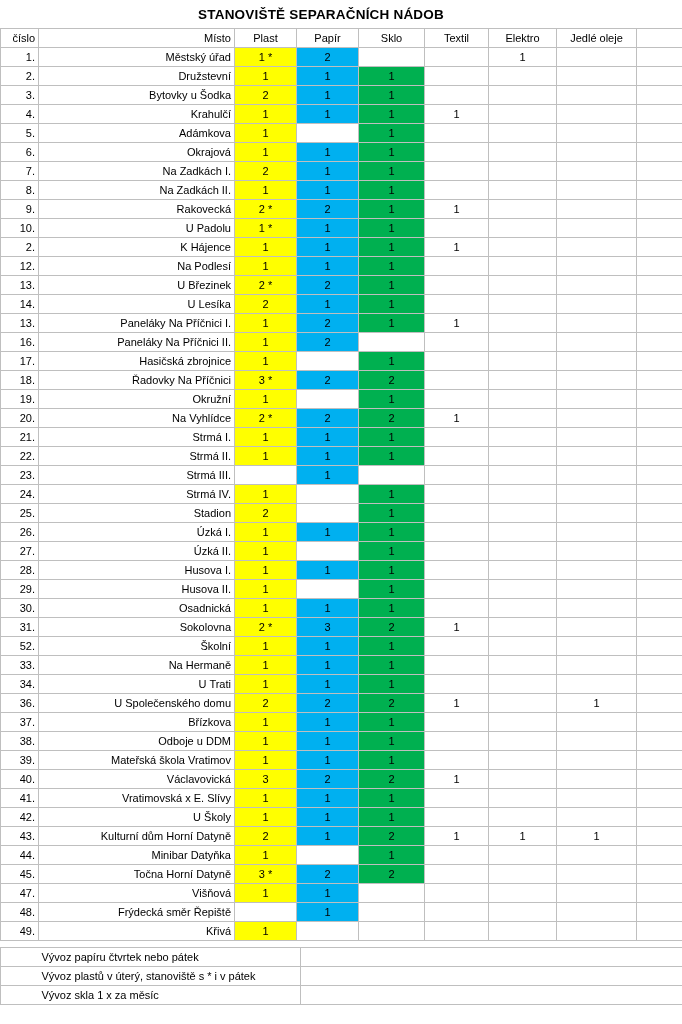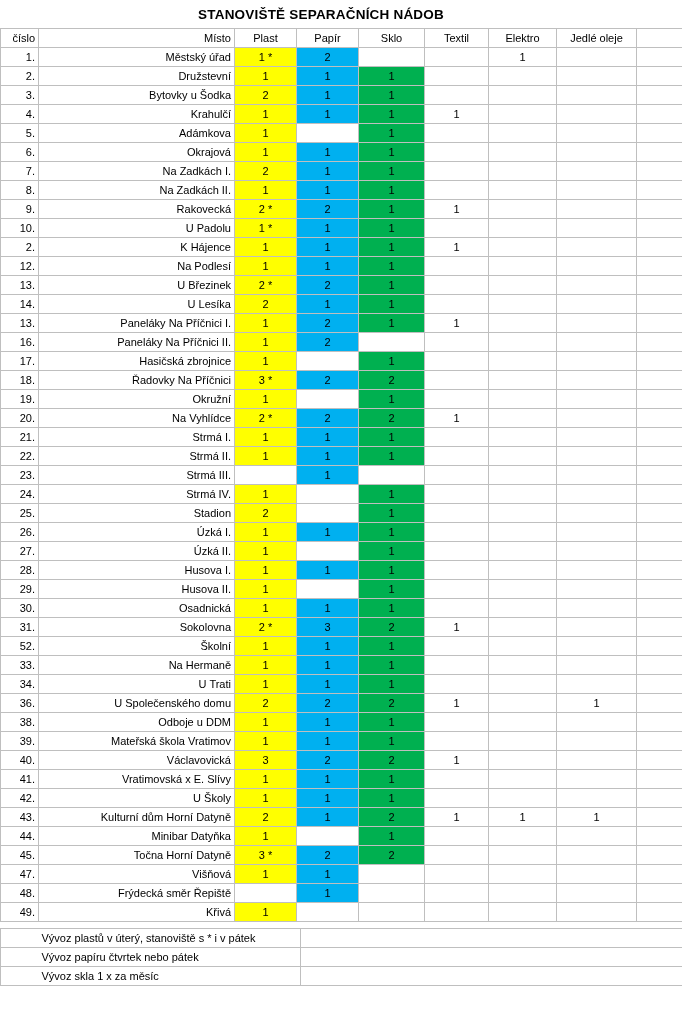--- a/index.html
+++ b/index.html
@@ -512,20 +512,31 @@
           <td class="cell-place">U Společenského domu</td>
           <td class="cell-val  yellow">2</td>
           <td class="cell-val  blue">2</td>
           <td class="cell-val  green">2</td>
           <td class="cell-val">1</td>
           <td class="cell-val"></td>
           <td class="cell-val block-right">1</td>
           <td class="empty-right"></td>
         </tr>
         <tr>
+          <td class="cell-num block-left">37.</td>
+          <td class="cell-place">Břízkova</td>
+          <td class="cell-val  yellow">1</td>
+          <td class="cell-val  blue">1</td>
+          <td class="cell-val  green">1</td>
+          <td class="cell-val"></td>
+          <td class="cell-val"></td>
+          <td class="cell-val block-right"></td>
+          <td class="empty-right"></td>
+        </tr>
+        <tr>
           <td class="cell-num block-left">38.</td>
           <td class="cell-place">Odboje u DDM</td>
           <td class="cell-val  yellow">1</td>
           <td class="cell-val  blue">1</td>
           <td class="cell-val  green">1</td>
           <td class="cell-val"></td>
           <td class="cell-val"></td>
           <td class="cell-val block-right"></td>
           <td class="empty-right"></td>
         </tr>
@@ -645,26 +656,26 @@
   <div class="notes">
     <table>
       <colgroup>
         <col style="width:38px">
           <col style="width:262px">
           <col style="width:382px">
       </colgroup>
       <tbody id="notes-body">
           <tr>
             <td style="border-right: none;"></td>
-            <td class="note-text">Vývoz plastů v úterý, stanoviště s * i v pátek</td>
+            <td class="note-text">Vývoz papíru čtvrtek nebo pátek</td>
             <td></td>
           </tr>
           <tr>
             <td style="border-right: none;"></td>
-            <td class="note-text">Vývoz papíru čtvrtek nebo pátek</td>
+            <td class="note-text">Vývoz plastů v úterý, stanoviště s * i v pátek</td>
             <td></td>
           </tr>
           <tr>
             <td style="border-right: none;"></td>
             <td class="note-text">Vývoz skla 1 x za měsíc</td>
             <td></td>
           </tr>
         </tbody>
     </table>
   </div>

